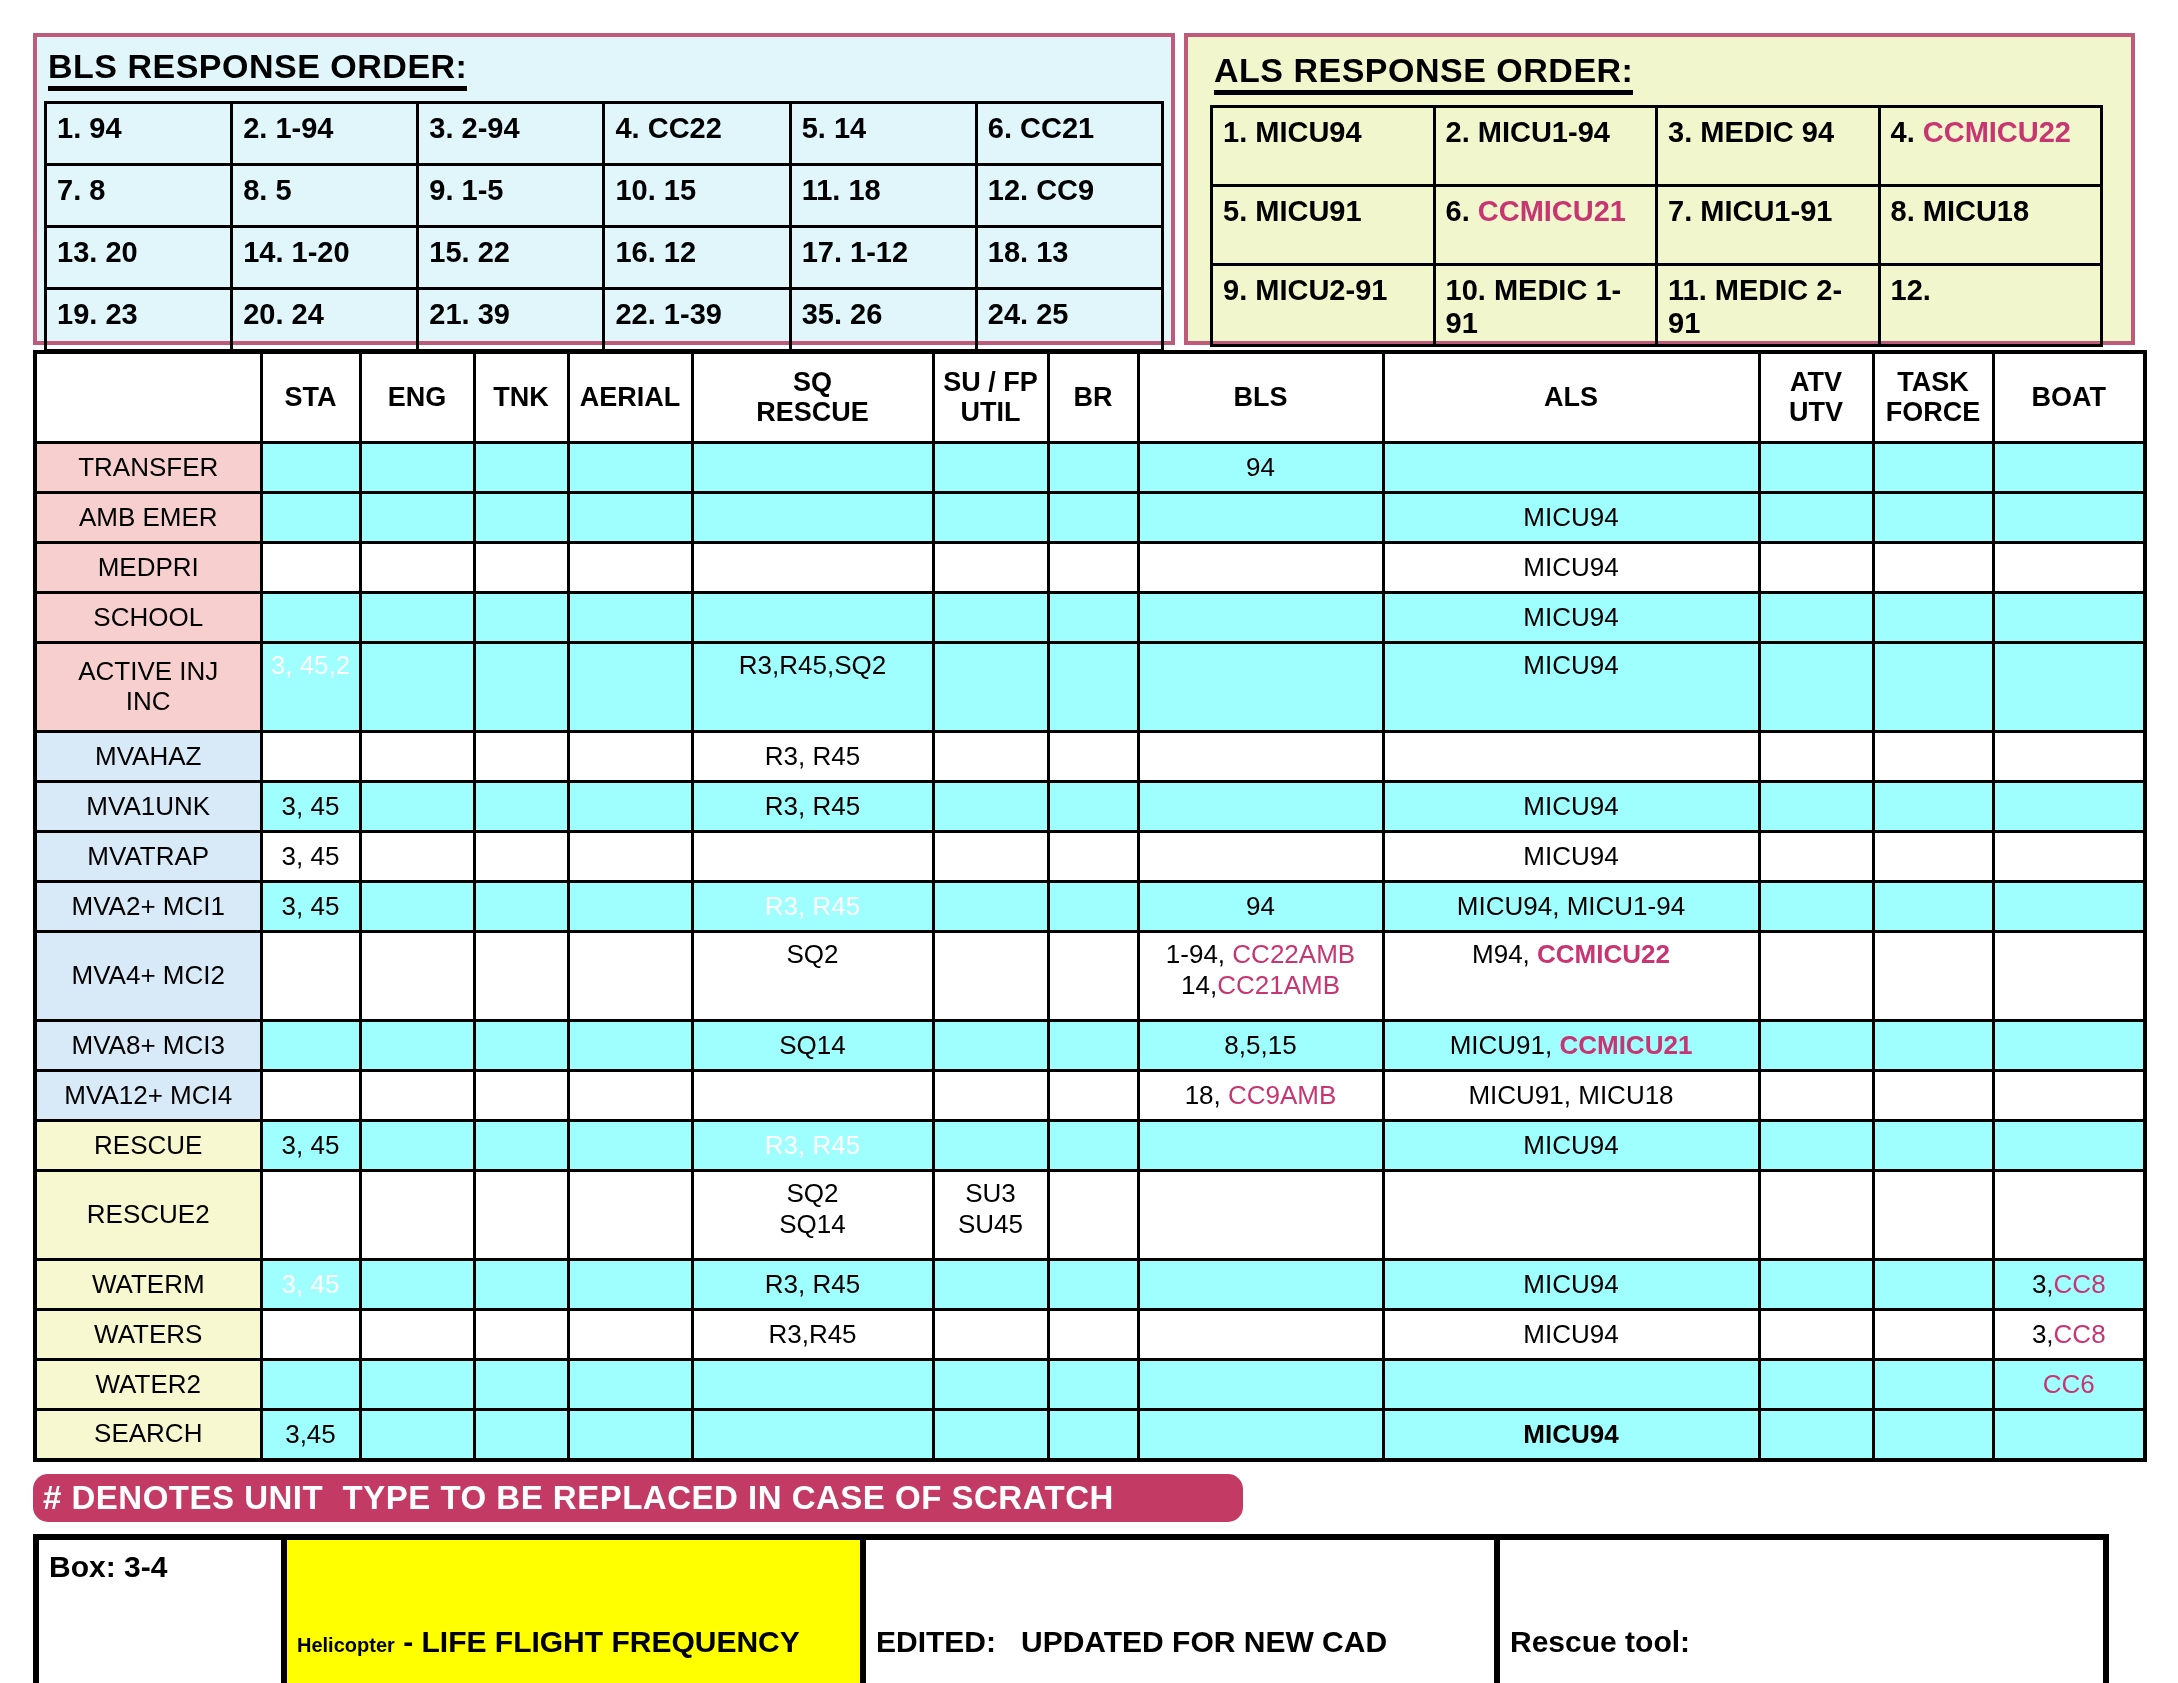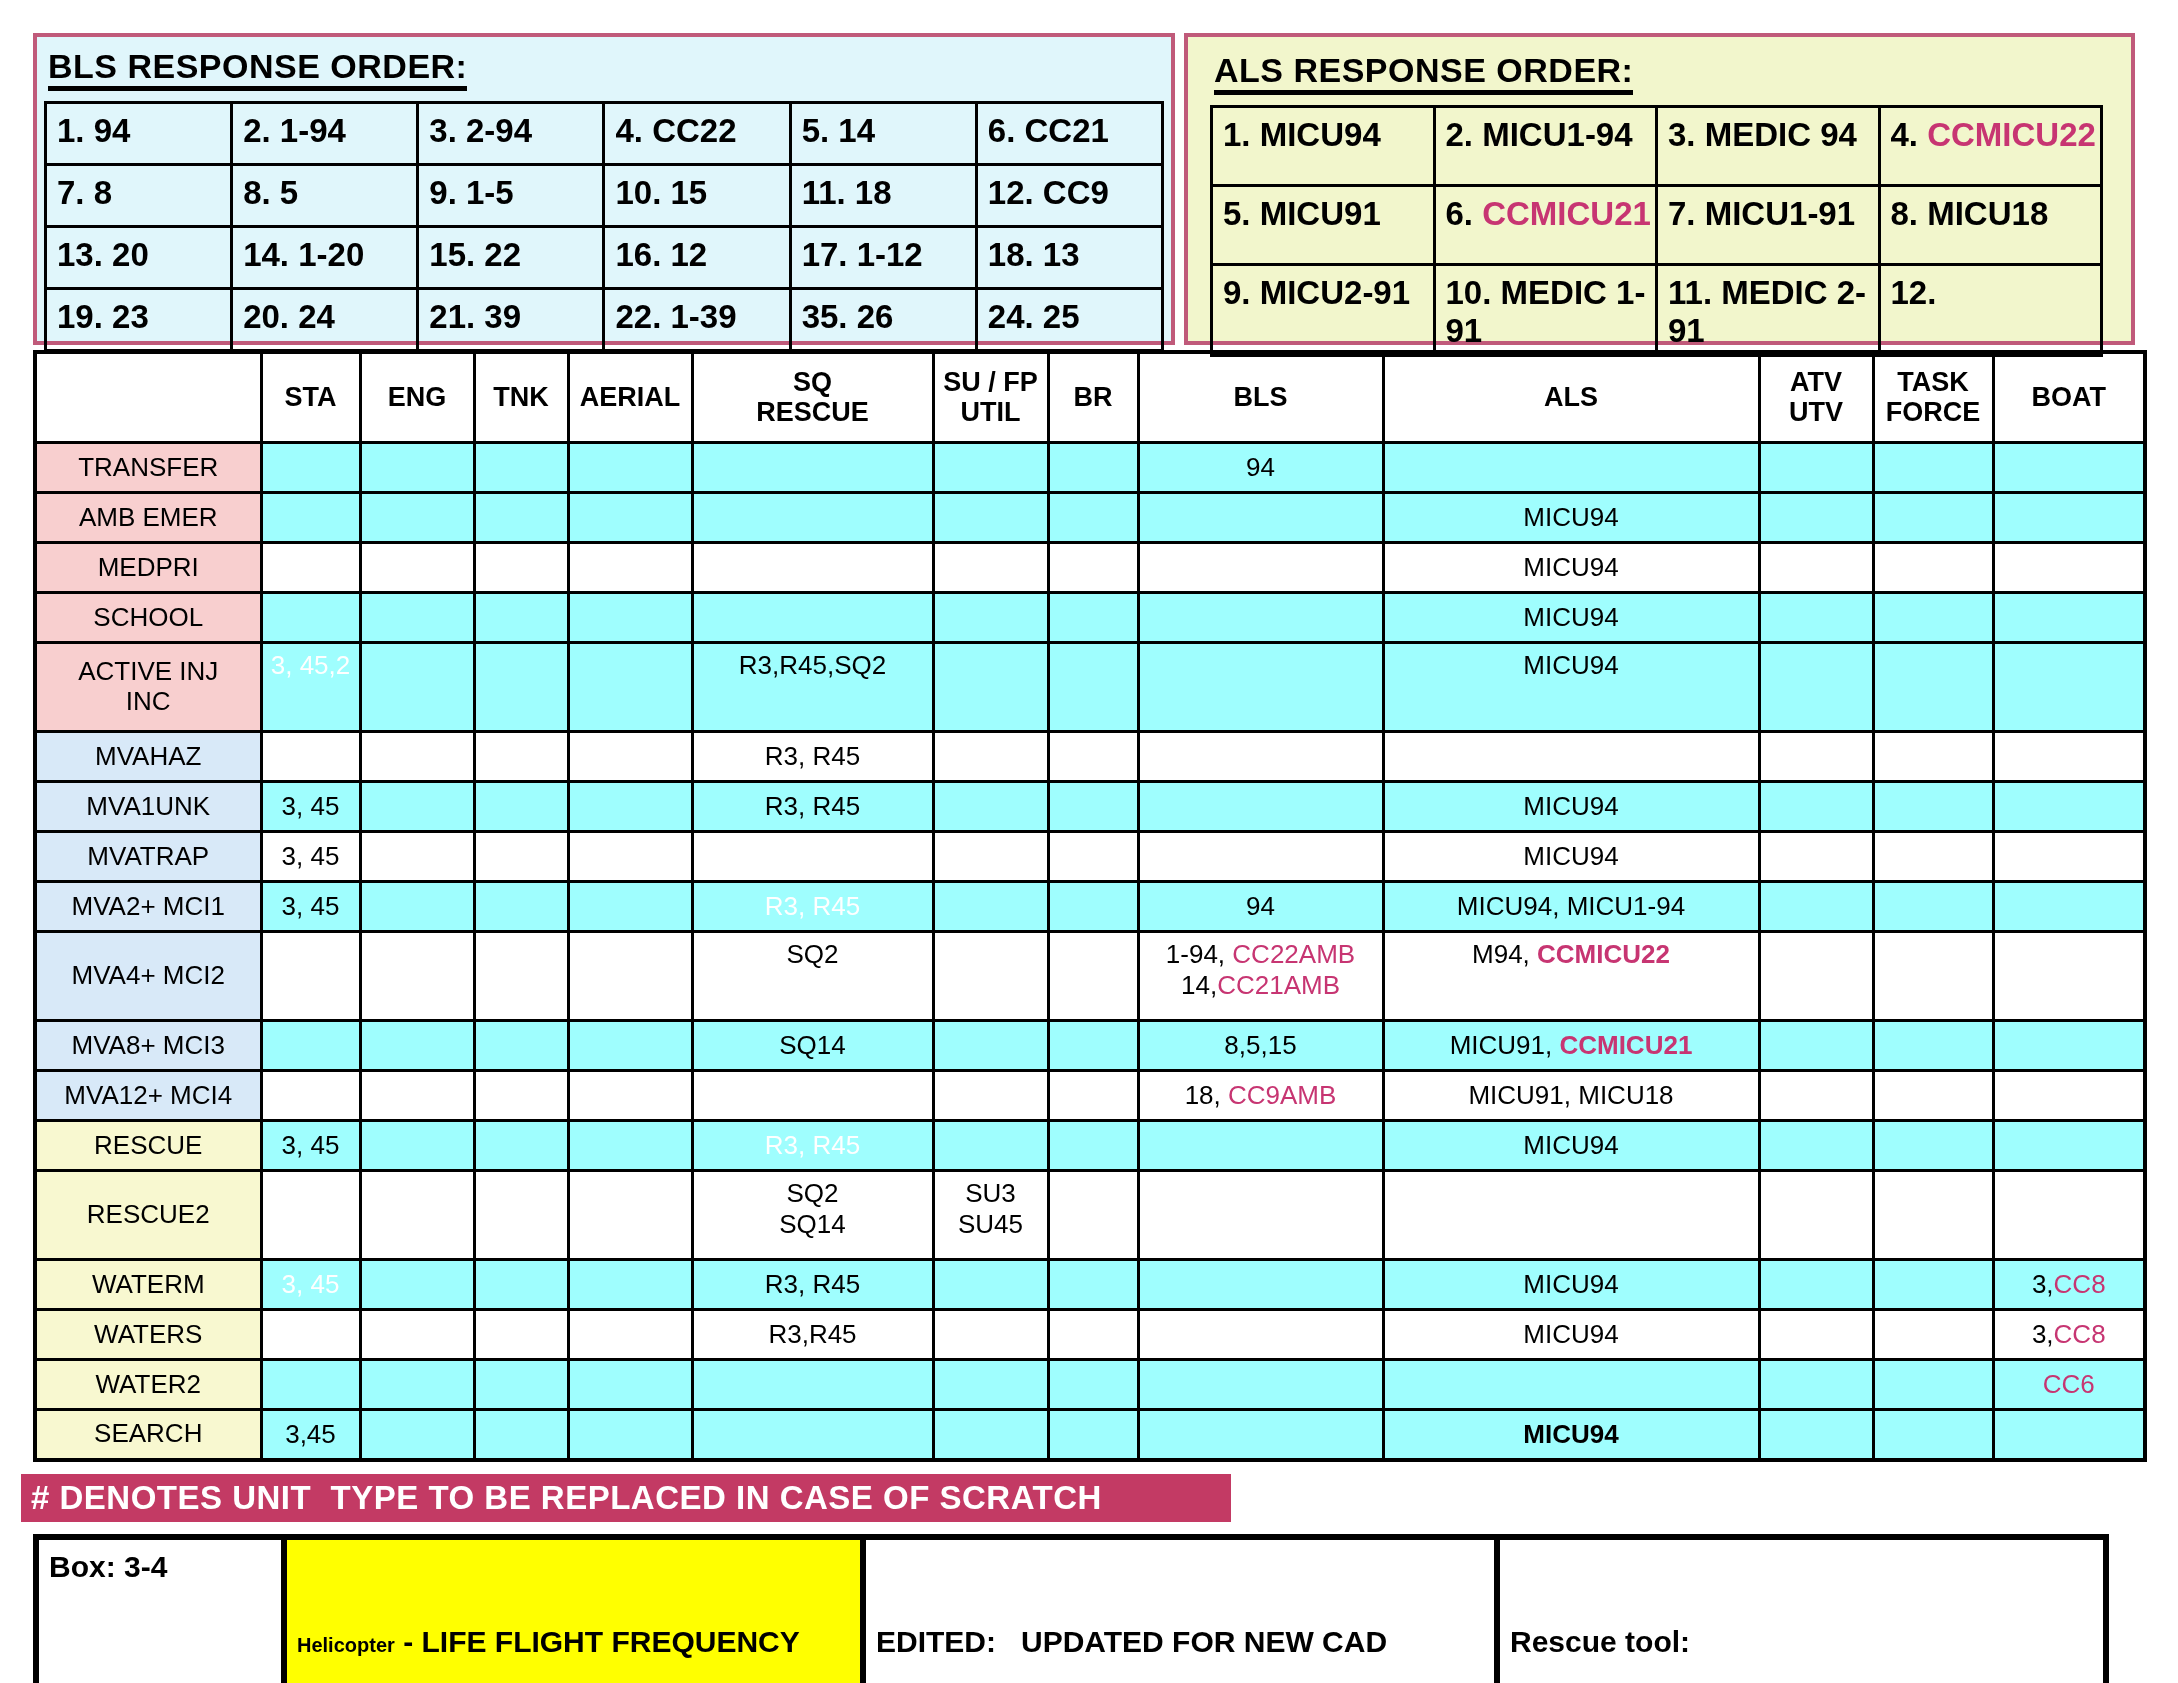--- a/index.html
+++ b/index.html
@@ -6,21 +6,21 @@
   body{width:2178px;height:1683px;font-family:"Liberation Sans",sans-serif;color:#000;}
   .page{position:relative;width:2178px;height:1683px;overflow:hidden;}
 
   
   .top-row{display:flex;gap:9px;padding:33px 0 0 33px;}
   .order-box{box-sizing:border-box;border:4px solid #C05A7A;height:312px;}
   .order-box.bls{width:1142px;background:#E0F6FB;padding:4px 7px 6px 7px;}
   .order-box.als{width:951px;background:#F2F6CC;padding:8px 28px 6px 22px;}
   .order-title{display:inline-block;margin:6px 0 10px 4px;font-size:34px;font-weight:bold;border-bottom:5px solid #000;padding-bottom:0;letter-spacing:0.5px;}
   .order-table{border-collapse:collapse;width:100%;table-layout:fixed;}
-  .order-table td{border:3px solid #000;font-size:33px;font-weight:bold;padding:8px 4px 4px 10px;vertical-align:top;text-align:left;}
+  .order-table td{border:3px solid #000;font-size:29px;font-weight:bold;padding:8px 4px 4px 10px;vertical-align:top;text-align:left;}
   .bls .order-table td{height:47px;}
   .als .order-table td{height:64px;}
 
   
   table.matrix{border-collapse:collapse;table-layout:fixed;margin:5px 0 0 33px;border:4px solid #000;padding-left:39px;}
   .matrix th,.matrix td{border:3px solid #000;white-space:pre-line;overflow:hidden;}
   .matrix thead th{height:85px;background:#fff;font-size:27px;font-weight:bold;text-align:center;vertical-align:middle;line-height:1.1;}
   .matrix tbody tr{height:50px;}
   .matrix tbody tr.tall{height:89px;}
   .matrix tbody th.rowlabel{font-size:26px;font-weight:normal;text-align:center;vertical-align:middle;line-height:1.15;padding:0 4px;}
@@ -29,21 +29,21 @@
   .matrix tbody tr.bg-cyan td{background:#9FFEFE;}
   .matrix tbody tr.bg-white td{background:#fff;}
   .lbl-pink{background:#F8CFCF;}
   .lbl-blue{background:#D8E9F8;}
   .lbl-yellow{background:#F8F8D0;}
   .matrix tbody td.hl{background:#C33A64;color:#fff;}
   .pink{color:#C73572;}
   .b{font-weight:bold;}
 
   
-  .banner{box-sizing:border-box;margin:12px 0 0 21px;width:1210px;height:48px;background:#C33A64;color:#fff;font-size:33px;font-weight:bold;line-height:48px;padding-left:10px;white-space:pre-wrap;letter-spacing:0.5px;}
+  .banner{box-sizing:border-box;margin:12px 0 0 33px;width:1210px;height:48px;background:#C33A64;color:#fff;font-size:33px;font-weight:bold;line-height:48px;padding-left:10px;white-space:pre-wrap;letter-spacing:0.5px;border-radius:15px;}
 
   
   table.footer{border-collapse:collapse;table-layout:fixed;margin:12px 0 0 33px;}
   .footer td{border:6px solid #000;height:109px;vertical-align:top;font-size:30px;font-weight:bold;padding:8px 10px;white-space:pre-wrap;line-height:1.25;}
   .footer td.heli{background:#FFFF00;}
   .heli-small{font-size:20px;margin-top:8px;}
   .rescue-wrap{display:flex;}
 </style>
 </head>
 <body>

